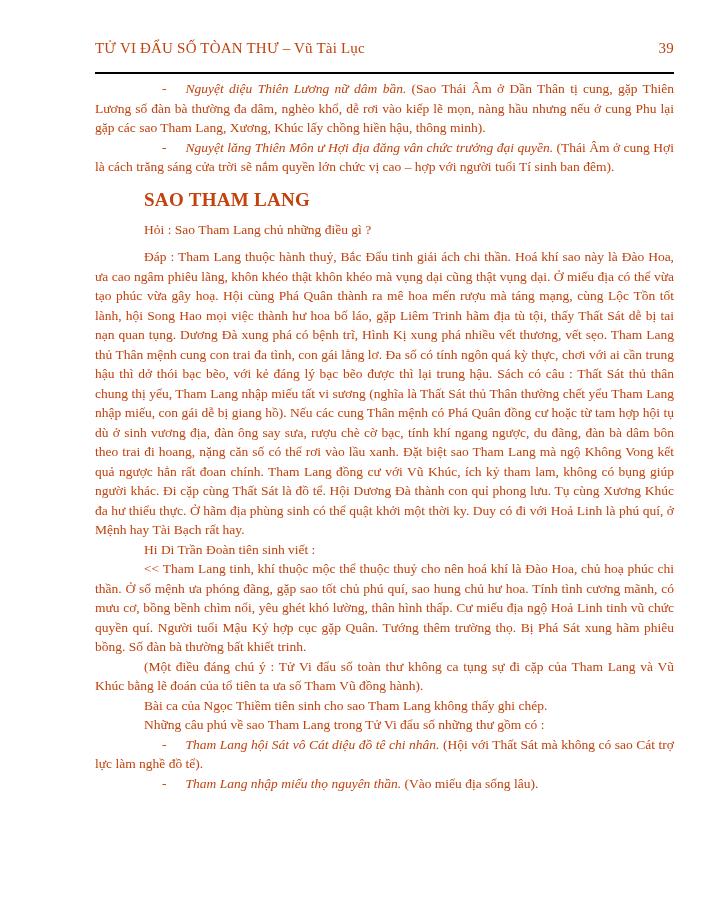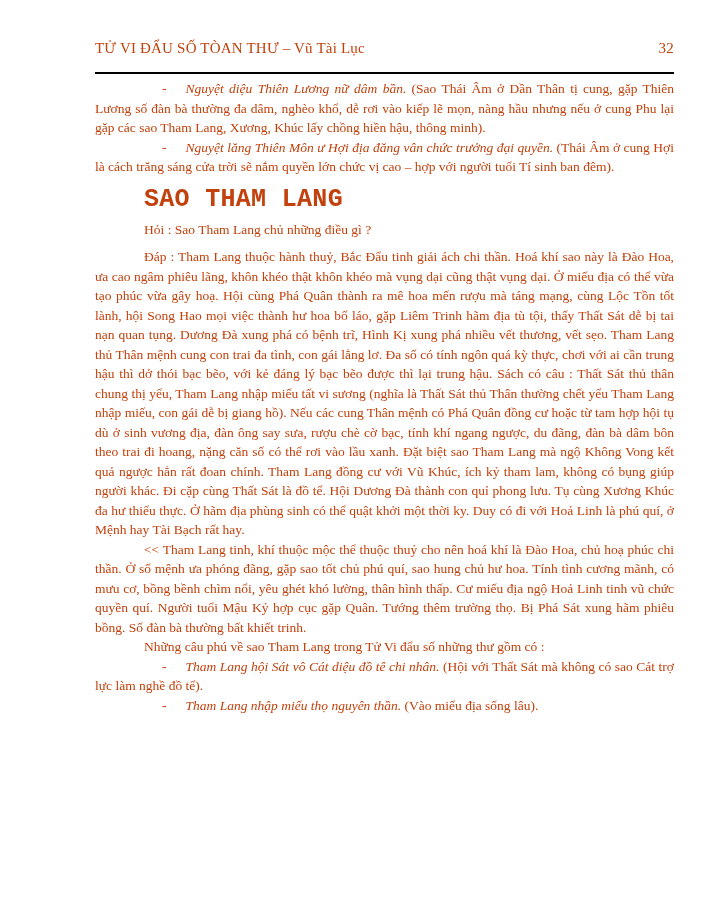--- a/index.html
+++ b/index.html
@@ -30,58 +30,60 @@
     margin-top:5px;
     font-size:13.5px;
     line-height:19.5px;
     text-align:justify;
   }
   p.para{margin:0;}
   p.indent{text-indent:49px;}
   p.bullet{text-indent:67px;}
   .dash{margin-right:19px;}
   h1.section-heading{
-    font-size:25px;
+    font-size:19px;
     font-weight:bold;
     margin:12px 0 9px 49px;
     letter-spacing:0.3px;
     line-height:22px;
-    font-family:Liberation Mono, monospace;
   }
   p.q{margin-bottom:8px;}
   i.phrase{font-style:italic;}
 </style>
 </head>
 <body>
 
 <div class="page">
 
   <header class="page-header">
     <span class="header-title">TỬ VI ĐẨU SỐ TÒAN THƯ – Vũ Tài Lục</span>
-    <span class="page-number">32</span>
+    <span class="page-number">39</span>
   </header>
 
   <hr class="header-rule">
 
   <main class="body-text">
 
     <p class="para bullet"><span class="dash">-</span><i class="phrase">Nguyệt diệu Thiên Lương nữ dâm bần.</i><span> (Sao Thái Âm ở Dần Thân tị cung, gặp Thiên Lương số đàn bà thường đa dâm, nghèo khổ, dễ rơi vào kiếp lẽ mọn, nàng hầu nhưng nếu ở cung Phu lại gặp các sao Tham Lang, Xương, Khúc lấy chồng hiền hậu, thông minh).</span></p>
 
     <p class="para bullet"><span class="dash">-</span><i class="phrase">Nguyệt lăng Thiên Môn ư Hợi địa đăng vân chức trưởng đại quyền.</i><span> (Thái Âm ở cung Hợi là cách trăng sáng cửa trời sẽ nắm quyền lớn chức vị cao – hợp với người tuổi Tí sinh ban đêm).</span></p>
 
     <h1 class="section-heading">SAO THAM LANG</h1>
 
     <p class="para indent q">Hỏi : Sao Tham Lang chủ những điều gì ?</p>
 
     <p class="para indent">Đáp : Tham Lang thuộc hành thuỷ, Bắc Đẩu tinh giải ách chi thần. Hoá khí sao này là Đào Hoa, ưa cao ngâm phiêu lãng, khôn khéo thật khôn khéo mà vụng dại cũng thật vụng dại. Ở miếu địa có thể vừa tạo phúc vừa gây hoạ. Hội cùng Phá Quân thành ra mê hoa mến rượu mà táng mạng, cùng Lộc Tồn tốt lành, hội Song Hao mọi việc thành hư hoa bố láo, gặp Liêm Trinh hãm địa tù tội, thấy Thất Sát dễ bị tai nạn quan tụng. Dương Đà xung phá có bệnh trĩ, Hình Kị xung phá nhiều vết thương, vết sẹo. Tham Lang thủ Thân mệnh cung con trai đa tình, con gái lẳng lơ. Đa số có tính ngôn quá kỳ thực, chơi với ai cần trung hậu thì dở thói bạc bẽo, với kẻ đáng lý bạc bẽo được thì lại trung hậu. Sách có câu : Thất Sát thủ thân chung thị yểu, Tham Lang nhập miếu tất vi sương (nghĩa là Thất Sát thủ Thân thường chết yểu Tham Lang nhập miếu, con gái dễ bị giang hồ). Nếu các cung Thân mệnh có Phá Quân đồng cư hoặc từ tam hợp hội tụ dù ở sinh vương địa, đàn ông say sưa, rượu chè cờ bạc, tính khí ngang ngược, du đãng, đàn bà dâm bôn theo trai đi hoang, nặng căn số có thể rơi vào lầu xanh. Đặt biệt sao Tham Lang mà ngộ Không Vong kết quả ngược hẳn rất đoan chính. Tham Lang đồng cư với Vũ Khúc, ích kỷ tham lam, không có bụng giúp người khác. Đi cặp cùng Thất Sát là đồ tể. Hội Dương Đà thành con quỉ phong lưu. Tụ cùng Xương Khúc đa hư thiểu thực. Ở hãm địa phùng sinh có thể quật khởi một thời ky. Duy có đi với Hoả Linh là phú quí, ở Mệnh hay Tài Bạch rất hay.</p>
 
+    <p class="para indent">Hi Di Trần Đoàn tiên sinh viết :</p>
 
     <p class="para indent">&lt;&lt; Tham Lang tinh, khí thuộc mộc thể thuộc thuỷ cho nên hoá khí là Đào Hoa, chủ hoạ phúc chi thần. Ở số mệnh ưa phóng đãng, gặp sao tốt chủ phú quí, sao hung chủ hư hoa. Tính tình cương mãnh, có mưu cơ, bồng bềnh chìm nổi, yêu ghét khó lường, thân hình thấp. Cư miếu địa ngộ Hoả Linh tinh vũ chức quyền quí. Người tuổi Mậu Kỷ hợp cục gặp Quân. Tướng thêm trường thọ. Bị Phá Sát xung hãm phiêu bồng. Số đàn bà thường bất khiết trinh.</p>
 
+    <p class="para indent">(Một điều đáng chú ý : Tử Vi đẩu số toàn thư không ca tụng sự đi cặp của Tham Lang và Vũ Khúc bằng lẽ đoán của tổ tiên ta ưa số Tham Vũ đồng hành).</p>
 
+    <p class="para indent">Bài ca của Ngọc Thiềm tiên sinh cho sao Tham Lang không thấy ghi chép.</p>
 
     <p class="para indent">Những câu phú về sao Tham Lang trong Tử Vi đẩu số những thư gồm có :</p>
 
 
     <p class="para bullet"><span class="dash">-</span><i class="phrase">Tham Lang hội Sát vô Cát diệu đồ tê chi nhân.</i><span> (Hội với Thất Sát mà không có sao Cát trợ lực làm nghề đồ tể).</span></p>
 
     <p class="para bullet"><span class="dash">-</span><i class="phrase">Tham Lang nhập miếu thọ nguyên thần.</i><span> (Vào miếu địa sống lâu).</span></p>
 
   </main>
 </div>

